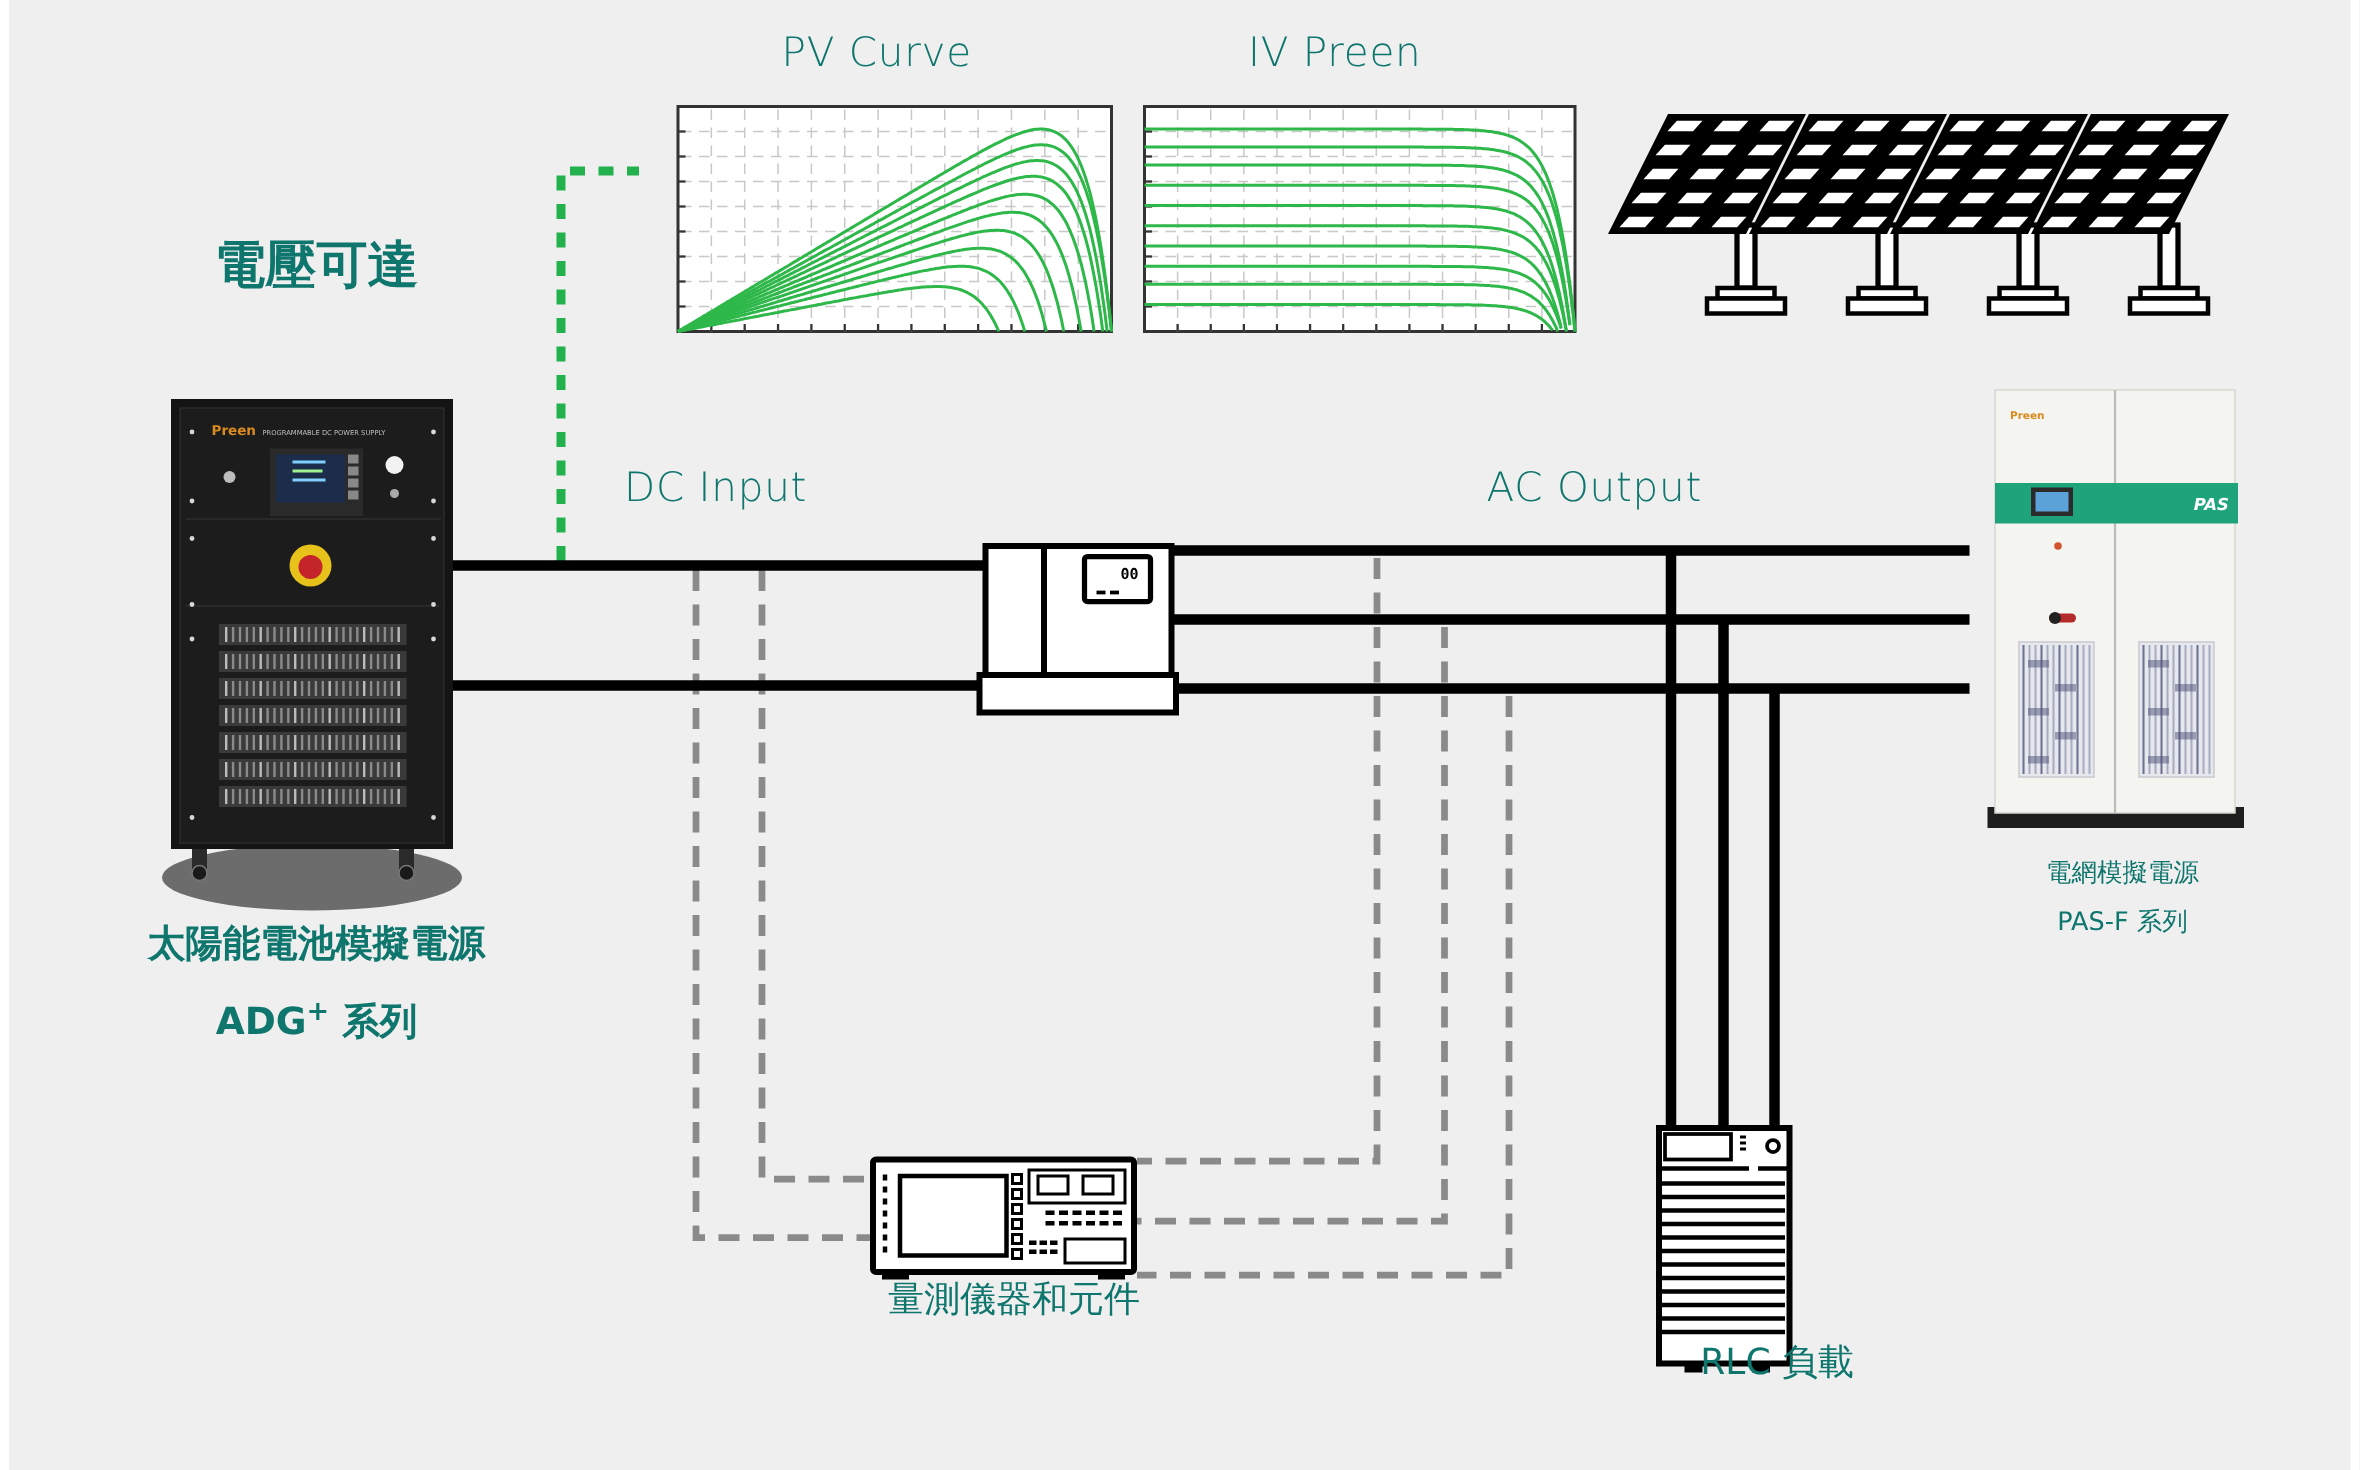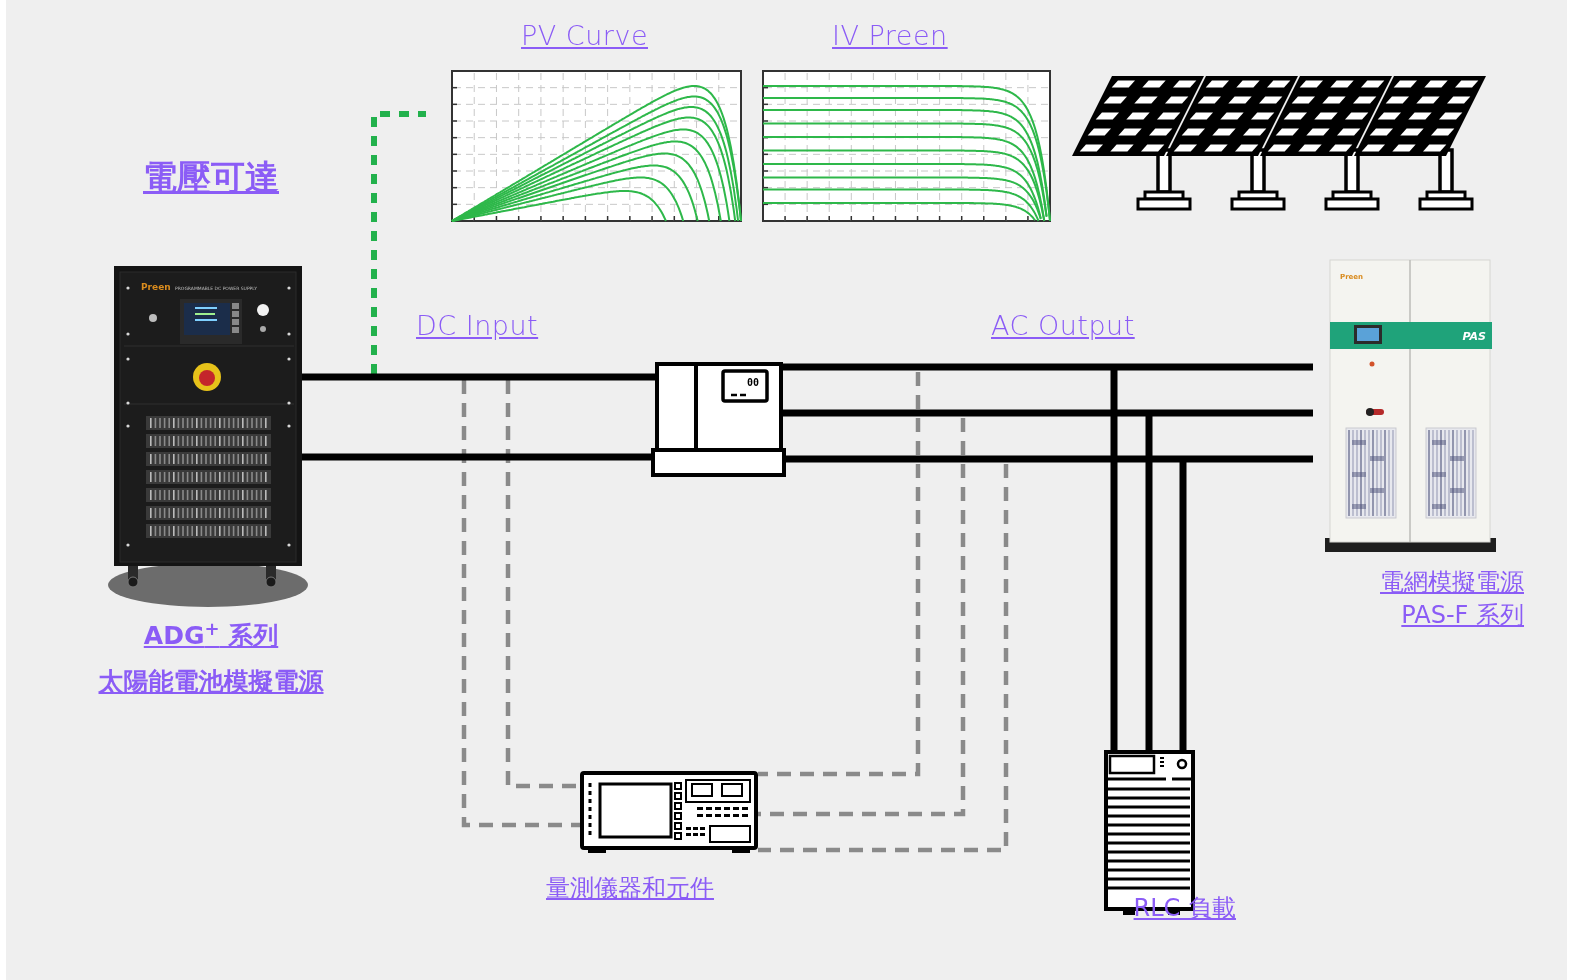--- a/index.html
+++ b/index.html
@@ -6,21 +6,21 @@
     body {
       width: 1573px; height: 980px; overflow: hidden;
       background: #ffffff;
       font-family: "DejaVu Sans", sans-serif;
     }
     #stage {
       position: absolute; left: 6px; top: 0; width: 1561px; height: 980px;
       background: #efefef;
     }
     svg#diagram { position: absolute; left: 0; top: 0; }
-    .lbl { position: absolute; color: #8b5cf6; white-space: nowrap; text-decoration: underline; }
+    .lbl { position: absolute; color: #0f766e; white-space: nowrap; }
     .thin { font-family: "DejaVu Sans", sans-serif; font-weight: 300; font-size: 27px; letter-spacing: 0.5px; }
     .cn { font-size: 24px; }
   </style>
 </head>
 <body>
 
 <div id="stage">
 
   <svg id="diagram" width="1561" height="980" viewBox="6 0 1561 980">
 
@@ -616,24 +616,24 @@
   <div class="lbl thin" style="left:515px;top:20px;">PV Curve</div>
   <div class="lbl thin" style="left:826px;top:20px;">IV Preen</div>
 
   <div class="lbl thin" style="left:410px;top:310px;text-align:center;">DC Input</div>
   <div class="lbl thin" style="left:985px;top:310px;">AC Output</div>
 
   <div class="lbl" style="left:560px;top:494px;width:300px;text-align:center;font-weight:bold;font-size:25px;line-height:32px;">
   </div>
 
   <div class="lbl" style="left:60px;top:606px;width:290px;text-align:center;font-weight:bold;font-size:25px;line-height:46px;">
+    <div>太陽能電池模擬電源</div>
     <div><span>ADG</span><sup style="font-size:18px;">+</sup><span> 系列</span></div>
-    <div>太陽能電池模擬電源</div>
   </div>
 
-  <div class="lbl" style="left:1300px;top:566px;width:218px;text-align:right;font-size:24px;line-height:33px;">
+  <div class="lbl" style="left:1300px;top:566px;width:218px;text-align:center;font-size:17px;line-height:33px;">
     <div>電網模擬電源</div>
     <div>PAS-F 系列</div>
   </div>
 
-  <div class="lbl cn" style="left:540px;top:872px;width:260px;text-align:left;">量測儀器和元件</div>
+  <div class="lbl cn" style="left:540px;top:850px;width:260px;text-align:center;">量測儀器和元件</div>
   <div class="lbl cn" style="left:1070px;top:892px;width:160px;text-align:right;">RLC 負載</div>
 </div>
 
 </body></html>

